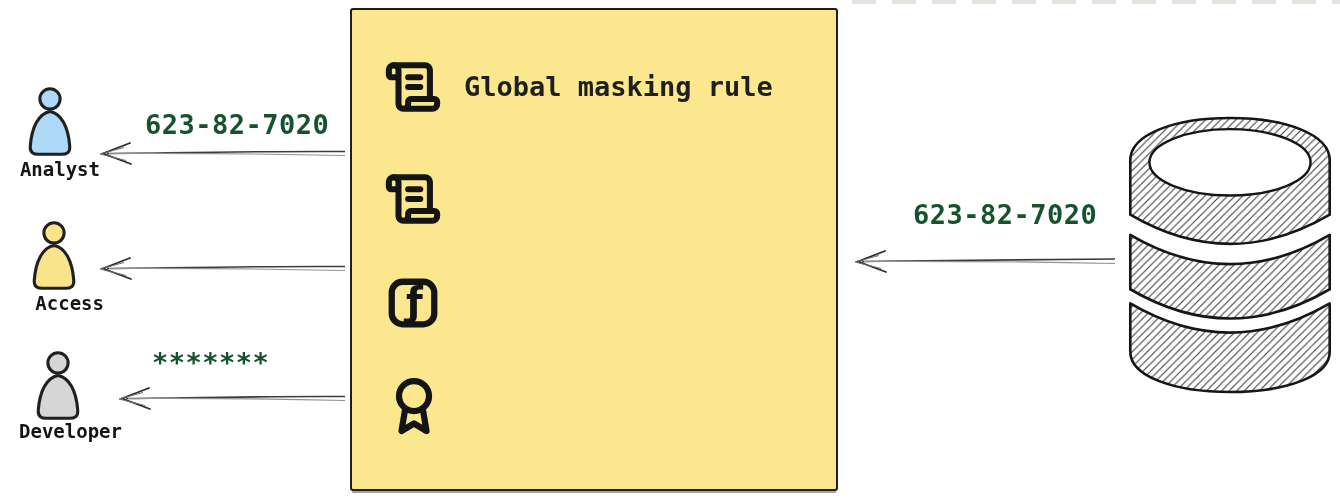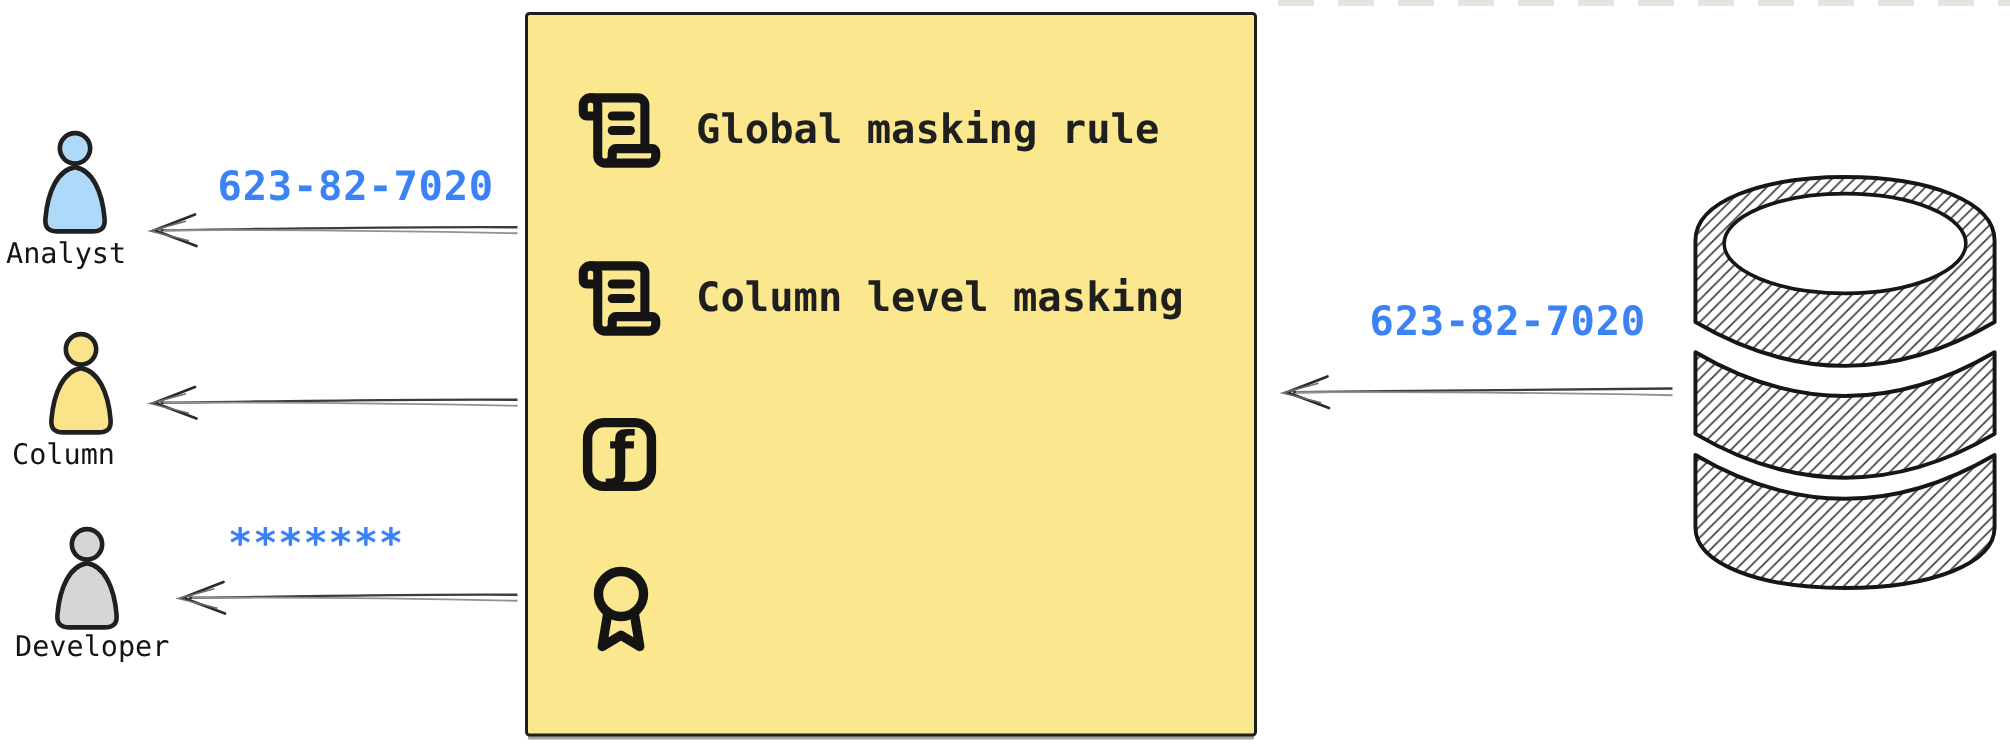--- a/index.html
+++ b/index.html
@@ -6,24 +6,24 @@
   .canvas {
     position:relative; width:1340px; height:504px; background:#ffffff;
     font-family:"DejaVu Sans Mono", monospace; overflow:hidden; color:#1d1d1d;
   }
   .dashed-top {
     position:absolute; left:852px; top:0; width:488px; height:4px;
     background:repeating-linear-gradient(90deg,#e4e4de 0 24px,transparent 24px 40px);
   }
   .value {
     position:absolute; font-weight:bold; font-size:27px; line-height:30px;
-    color:#3b82f6; white-space:pre; letter-spacing:0.5px;
+    color:#14532d; white-space:pre; letter-spacing:0.5px;
   }
   .role-label {
-    position:absolute; font-weight:normal; font-size:19px; color:#141414; text-align:left;
+    position:absolute; font-weight:bold; font-size:19px; color:#141414; text-align:right;
   }
   .arrow { position:absolute; }
   .person-svg { position:absolute; }
   .box {
     position:absolute; left:350px; top:8px; width:484px; height:479px;
     border:2.5px solid #1e1e1e; border-radius:3px;
     box-shadow:0 4px 0 -2px #a3a39b;
   }
   .item-icon { position:absolute; left:32px; color:#141414; }
   .item-label {
@@ -49,21 +49,21 @@
     <path d="M252 12.5 C 180 12 100 13.5 14 14.5" stroke="#3c3c3c" stroke-width="1.6" fill="none"></path>
     <path d="M252 16.5 C 180 15 100 14 16 14.5" stroke="#919191" stroke-width="1.2" fill="none"></path>
     <path d="M37 4 L 10 14.5 L 38 25" stroke="#2b2b2b" stroke-width="1.8" fill="none" stroke-linecap="round"></path>
     <path d="M31 8.5 L 7 15 L 33 21.5" stroke="#6d6d6d" stroke-width="1" fill="none"></path>
   </svg>
 
   <svg class="person-svg" style="left:28px; top:220px;" width="52" height="72" viewBox="0 0 54 74">
     <circle cx="27" cy="13" r="10.5" stroke="#202020" stroke-width="3.2" fill="#FAE48A"></circle>
     <path d="M27 26 C 15 28 8 43 6.5 62 C 6 69 10 70.5 15 70.5 L 39 70.5 C 44 70.5 48 69 47.5 62 C 46 43 39 28 27 26 Z" stroke="#202020" stroke-width="3.2" stroke-linejoin="round" fill="#FAE48A"></path>
   </svg>
-  <div class="role-label" style="left:8px; top:292px; width:96px;">Column</div>
+  <div class="role-label" style="left:8px; top:292px; width:96px;">Access</div>
   <svg class="arrow" style="left:93px; top:254px;" width="255" height="28" viewBox="0 0 255 28">
     <path d="M252 12.5 C 180 12 100 13.5 14 14.5" stroke="#3c3c3c" stroke-width="1.6" fill="none"></path>
     <path d="M252 16.5 C 180 15 100 14 16 14.5" stroke="#919191" stroke-width="1.2" fill="none"></path>
     <path d="M37 4 L 10 14.5 L 38 25" stroke="#2b2b2b" stroke-width="1.8" fill="none" stroke-linecap="round"></path>
     <path d="M31 8.5 L 7 15 L 33 21.5" stroke="#6d6d6d" stroke-width="1" fill="none"></path>
   </svg>
 
   <svg class="person-svg" style="left:32px; top:350px;" width="52" height="72" viewBox="0 0 54 74">
     <circle cx="27" cy="13" r="10.5" stroke="#202020" stroke-width="3.2" fill="#D6D6D6"></circle>
     <path d="M27 26 C 15 28 8 43 6.5 62 C 6 69 10 70.5 15 70.5 L 39 70.5 C 44 70.5 48 69 47.5 62 C 46 43 39 28 27 26 Z" stroke="#202020" stroke-width="3.2" stroke-linejoin="round" fill="#D6D6D6"></path>
@@ -86,21 +86,20 @@
       <path d="M8 21h12a2 2 0 0 0 2-2v-1a1 1 0 0 0-1-1H11a1 1 0 0 0-1 1v1a2 2 0 1 1-4 0V5a2 2 0 1 0-4 0v2a1 1 0 0 0 1 1h3"></path>
     </svg>
     <div class="item-label" style="top:62px;">Global masking rule</div>
 
     <svg class="item-icon" style="top:160px;" width="58" height="58" viewBox="0 0 24 24" fill="none" stroke="currentColor" stroke-width="2.5" stroke-linecap="round" stroke-linejoin="round">
       <path d="M15 12h-5"></path>
         <path d="M15 8h-5"></path>
         <path d="M19 17V5a2 2 0 0 0-2-2H4"></path>
       <path d="M8 21h12a2 2 0 0 0 2-2v-1a1 1 0 0 0-1-1H11a1 1 0 0 0-1 1v1a2 2 0 1 1-4 0V5a2 2 0 1 0-4 0v2a1 1 0 0 0 1 1h3"></path>
     </svg>
-    <div class="item-label" style="top:174px;">Column level masking</div>
 
     <svg class="item-icon" style="top:264px;" width="58" height="58" viewBox="0 0 24 24" fill="none" stroke="currentColor" stroke-width="2.6" stroke-linecap="round" stroke-linejoin="round">
       <rect x="3.2" y="3.2" width="17.6" height="17.6" rx="4.5"></rect>
       <text x="12.6" y="17" font-size="16" font-weight="bold" text-anchor="middle" font-family="DejaVu Sans, sans-serif" fill="currentColor" stroke="none">ƒ</text>
     </svg>
 
     <svg class="item-icon" style="top:366px;" width="60" height="60" viewBox="0 0 24 24" fill="none" stroke="currentColor" stroke-width="2.5" stroke-linecap="round" stroke-linejoin="round">
       <circle cx="12" cy="8" r="6"></circle>
       <path d="M15.477 12.89 17 22l-5-3-5 3 1.523-9.11"></path>
     </svg>

